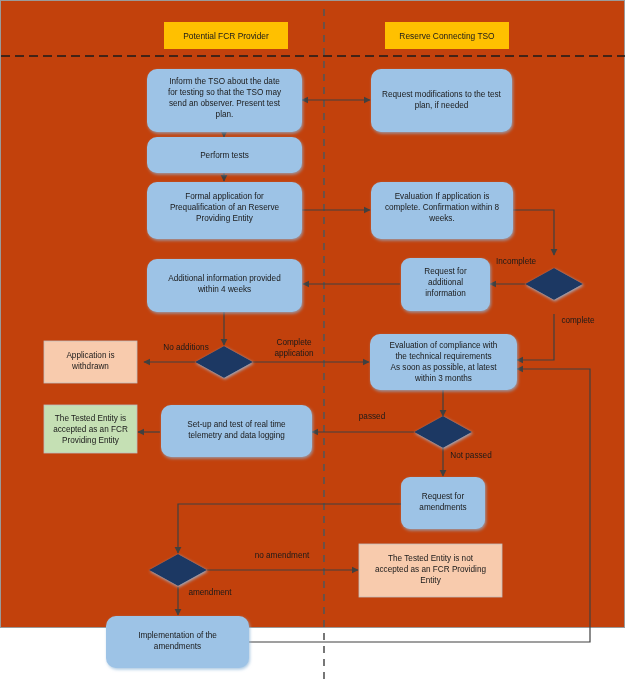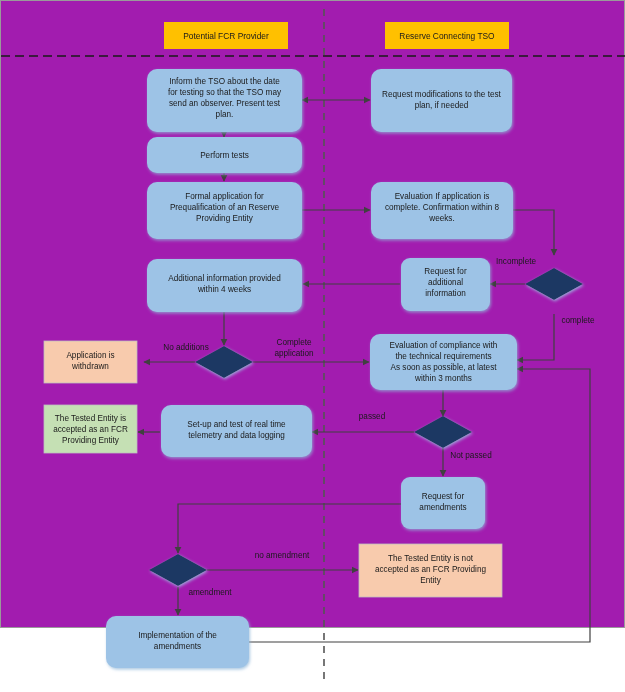--- a/index.html
+++ b/index.html
@@ -10,21 +10,21 @@
   body {
     width: 625px;
     height: 692px;
     font-family: "Liberation Sans", sans-serif;
     overflow: hidden;
   }
   #diagram-root {
     position: relative;
     width: 625px;
     height: 628px;
-    background: #a21caf;
+    background: #c2410c;
     border: 1px solid #9a9a9a;
     box-sizing: border-box;
   }
   svg.flow {
     position: absolute;
     left: 0;
     top: 0;
     width: 625px;
     height: 692px;
     display: block;

